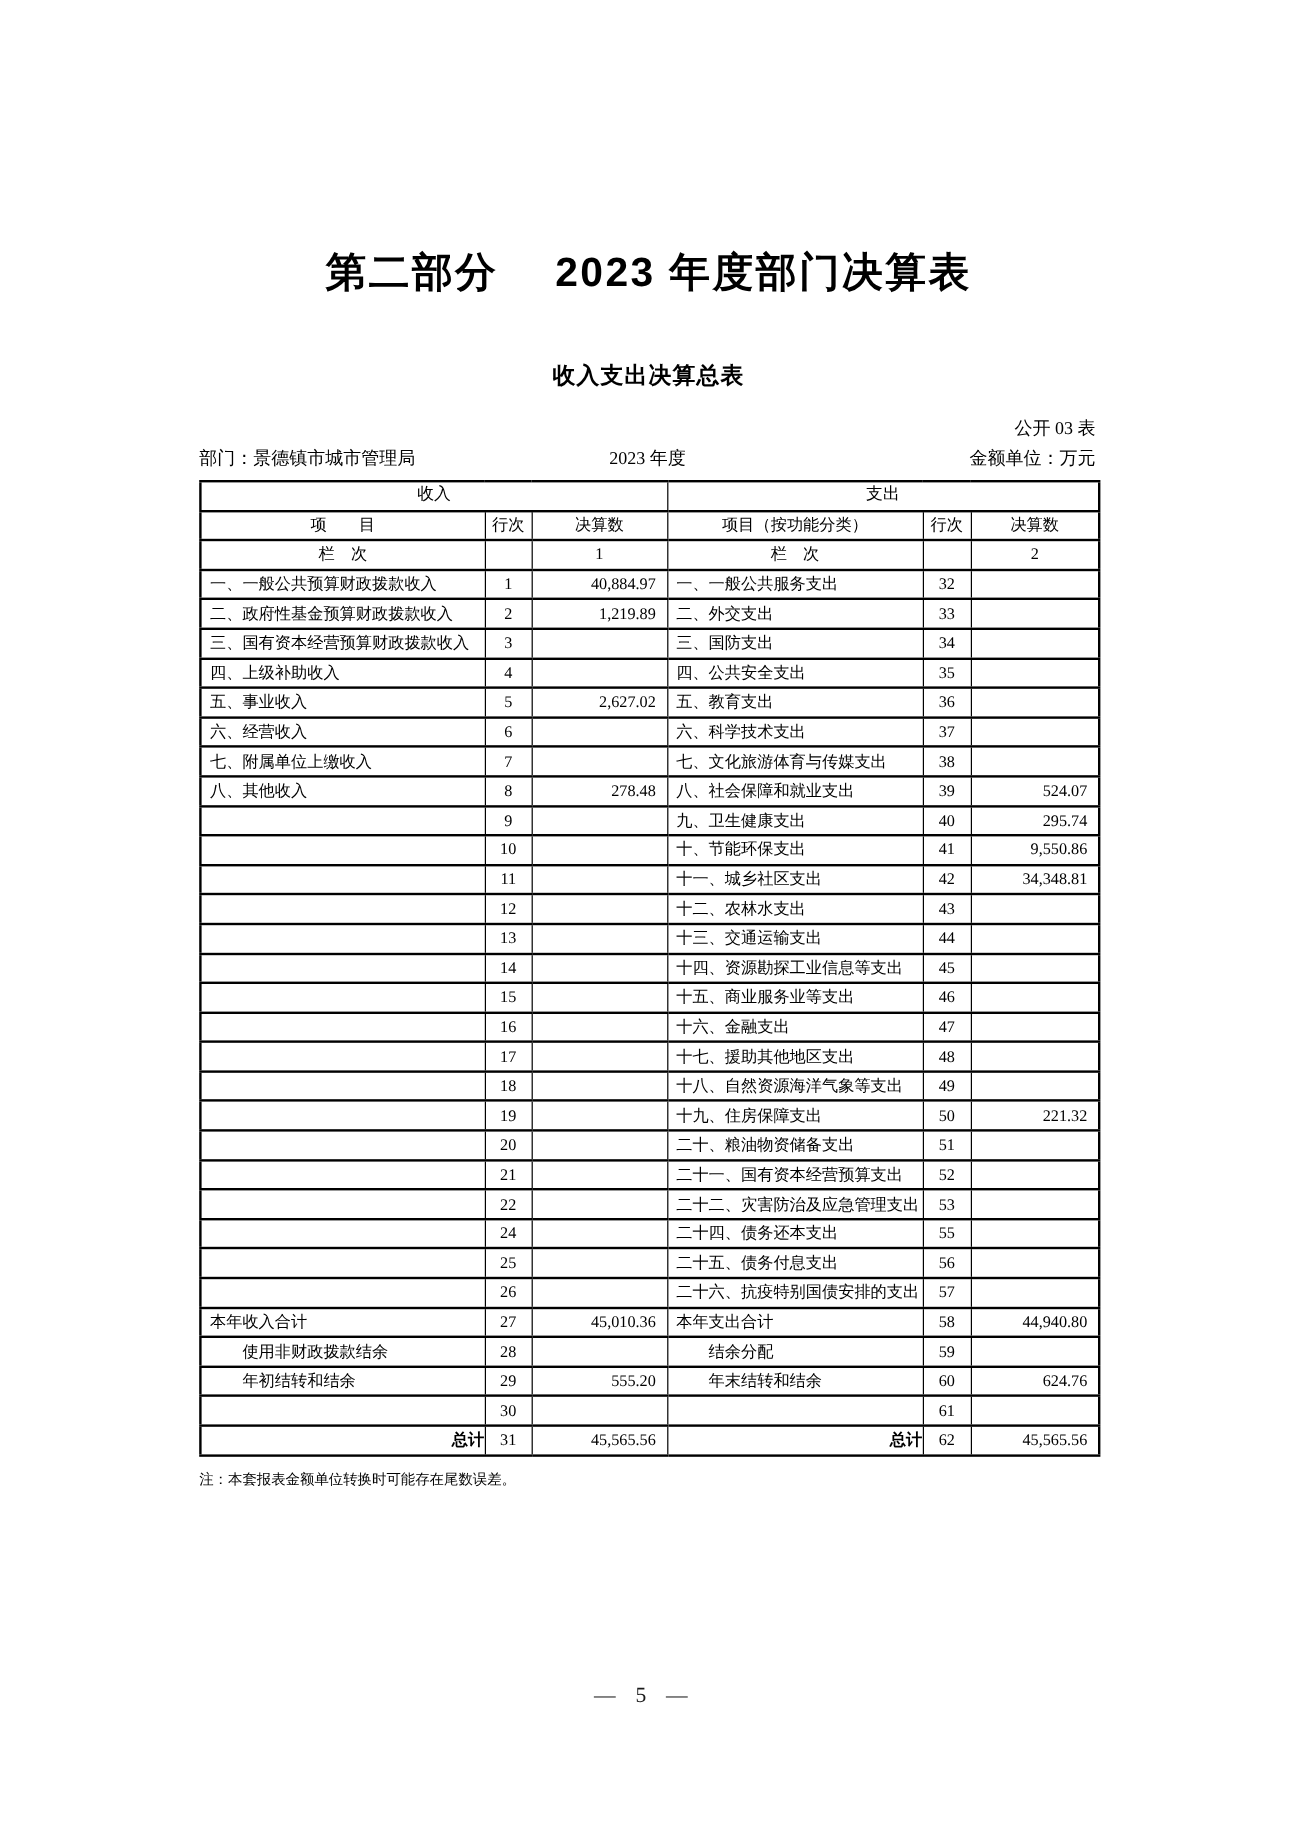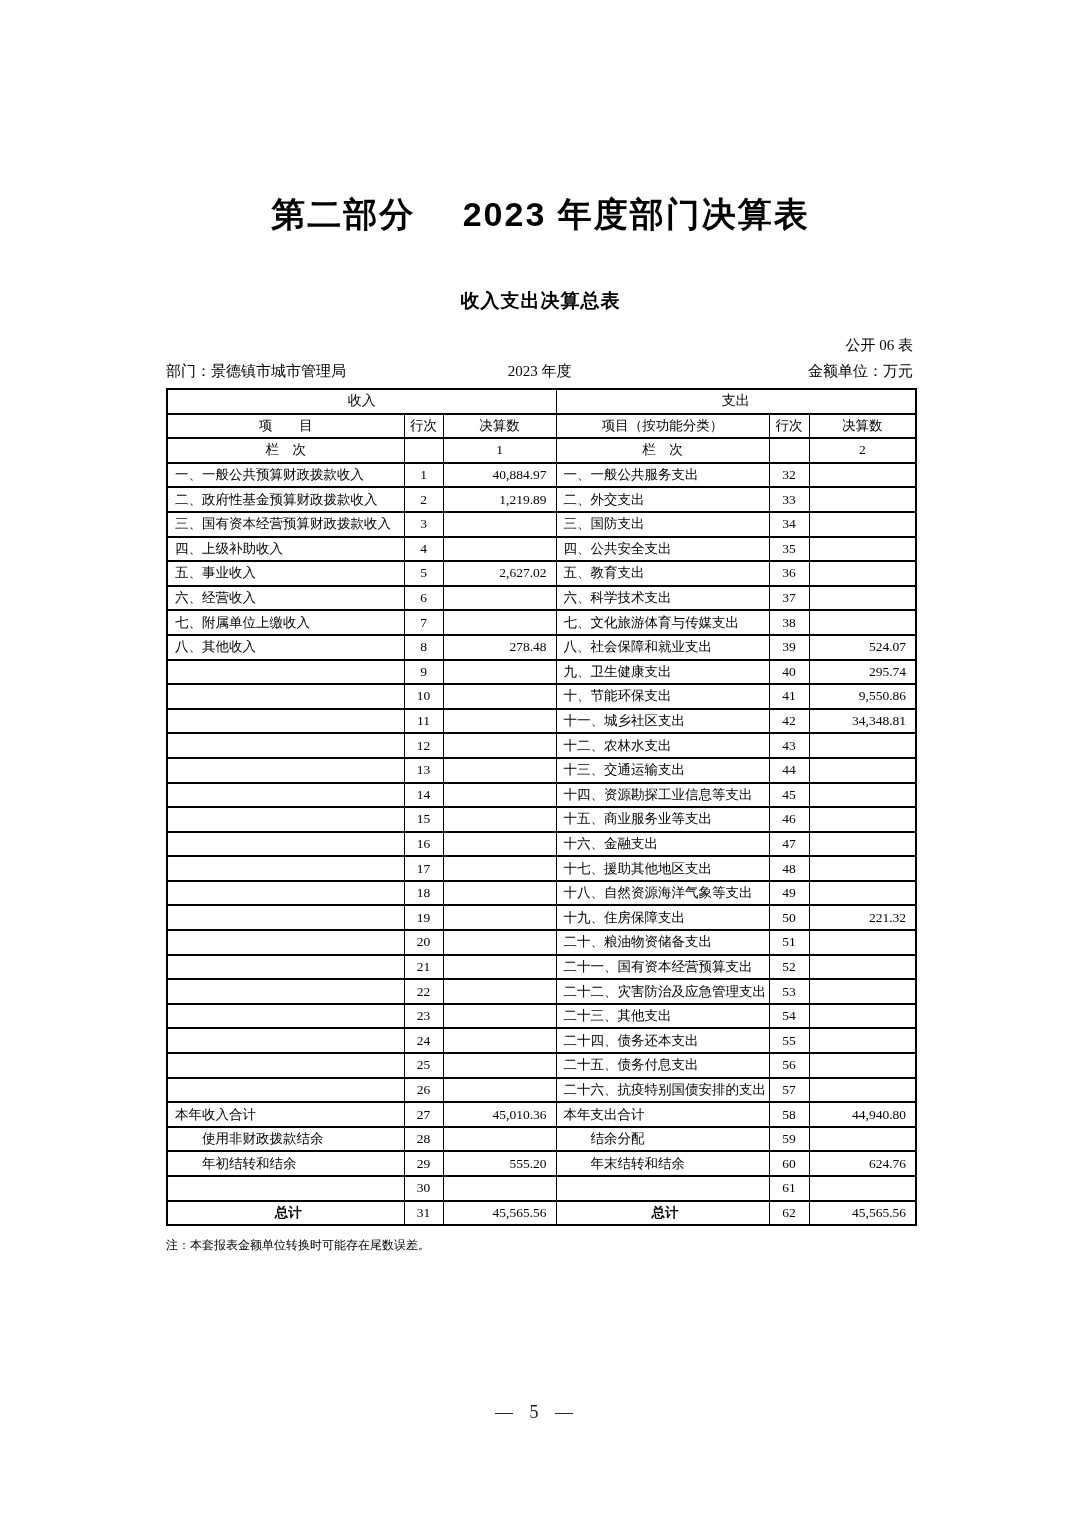--- a/index.html
+++ b/index.html
@@ -10,21 +10,21 @@
     height: 1520px;
     background: #ffffff;
     margin: 0 auto;
     font-family: "Liberation Serif", "DejaVu Serif", serif;
     color: #000;
     overflow: hidden;
   }
   .content {
     position: absolute;
     left: 166px;
-    top: 4px;
+    top: 16px;
     width: 749px;
   }
   .doc-title {
     margin-top: 188px;
     text-align: center;
     font-family: "Liberation Sans", "DejaVu Sans", sans-serif;
     font-size: 34px;
     font-weight: 700;
     letter-spacing: 2px;
     white-space: pre;
@@ -70,21 +70,21 @@
     overflow: hidden;
     white-space: nowrap;
   }
   table.budget { border: 2px solid #000; }
   th.section { text-align: center; font-size: 14px; }
   th.colhead { text-align: center; white-space: pre; }
   td.item   { text-align: left;  padding-left: 7px;  }
   td.rowno  { text-align: center; }
   td.amount { text-align: right; padding-right: 9px; }
   td.item.indent { padding-left: 34px; }
-  td.item.total  { text-align: center; padding-left: 5px; font-weight: 700; }
+  td.item.total  { text-align: right; padding-left: 5px; font-weight: 700; }
   td.lancixl { text-align: center; white-space: pre; }
   .footnote {
     margin-top: 11px;
     font-size: 12px;
     text-align: left;
   }
   .page-number {
     position: absolute;
     top: 1402px;
     left: 0;
@@ -97,21 +97,21 @@
 </style>
 </head>
 <body>
 
 <div class="page">
   <div class="content">
 
     <div class="doc-title">第二部分　 2023 年度部门决算表</div>
     <div class="doc-subtitle">收入支出决算总表</div>
 
-    <div class="table-label">公开 06 表</div>
+    <div class="table-label">公开 03 表</div>
 
     <div class="meta-line">
       <span class="m-left">部门：景德镇市城市管理局</span>
       <span class="m-mid">2023 年度</span>
       <span class="m-right">金额单位：万元</span>
     </div>
 
     <table class="budget">
       <colgroup>
         <col style="width:237px">
@@ -315,28 +315,20 @@
           <tr>
             <td class="item"></td>
             <td class="rowno">22</td>
             <td class="amount"></td>
             <td class="item">二十二、灾害防治及应急管理支出</td>
             <td class="rowno">53</td>
             <td class="amount"></td>
           </tr>
           <tr>
             <td class="item"></td>
-            <td class="rowno">23</td>
-            <td class="amount"></td>
-            <td class="item">二十三、其他支出</td>
-            <td class="rowno">54</td>
-            <td class="amount"></td>
-          </tr>
-          <tr>
-            <td class="item"></td>
             <td class="rowno">24</td>
             <td class="amount"></td>
             <td class="item">二十四、债务还本支出</td>
             <td class="rowno">55</td>
             <td class="amount"></td>
           </tr>
           <tr>
             <td class="item"></td>
             <td class="rowno">25</td>
             <td class="amount"></td>

